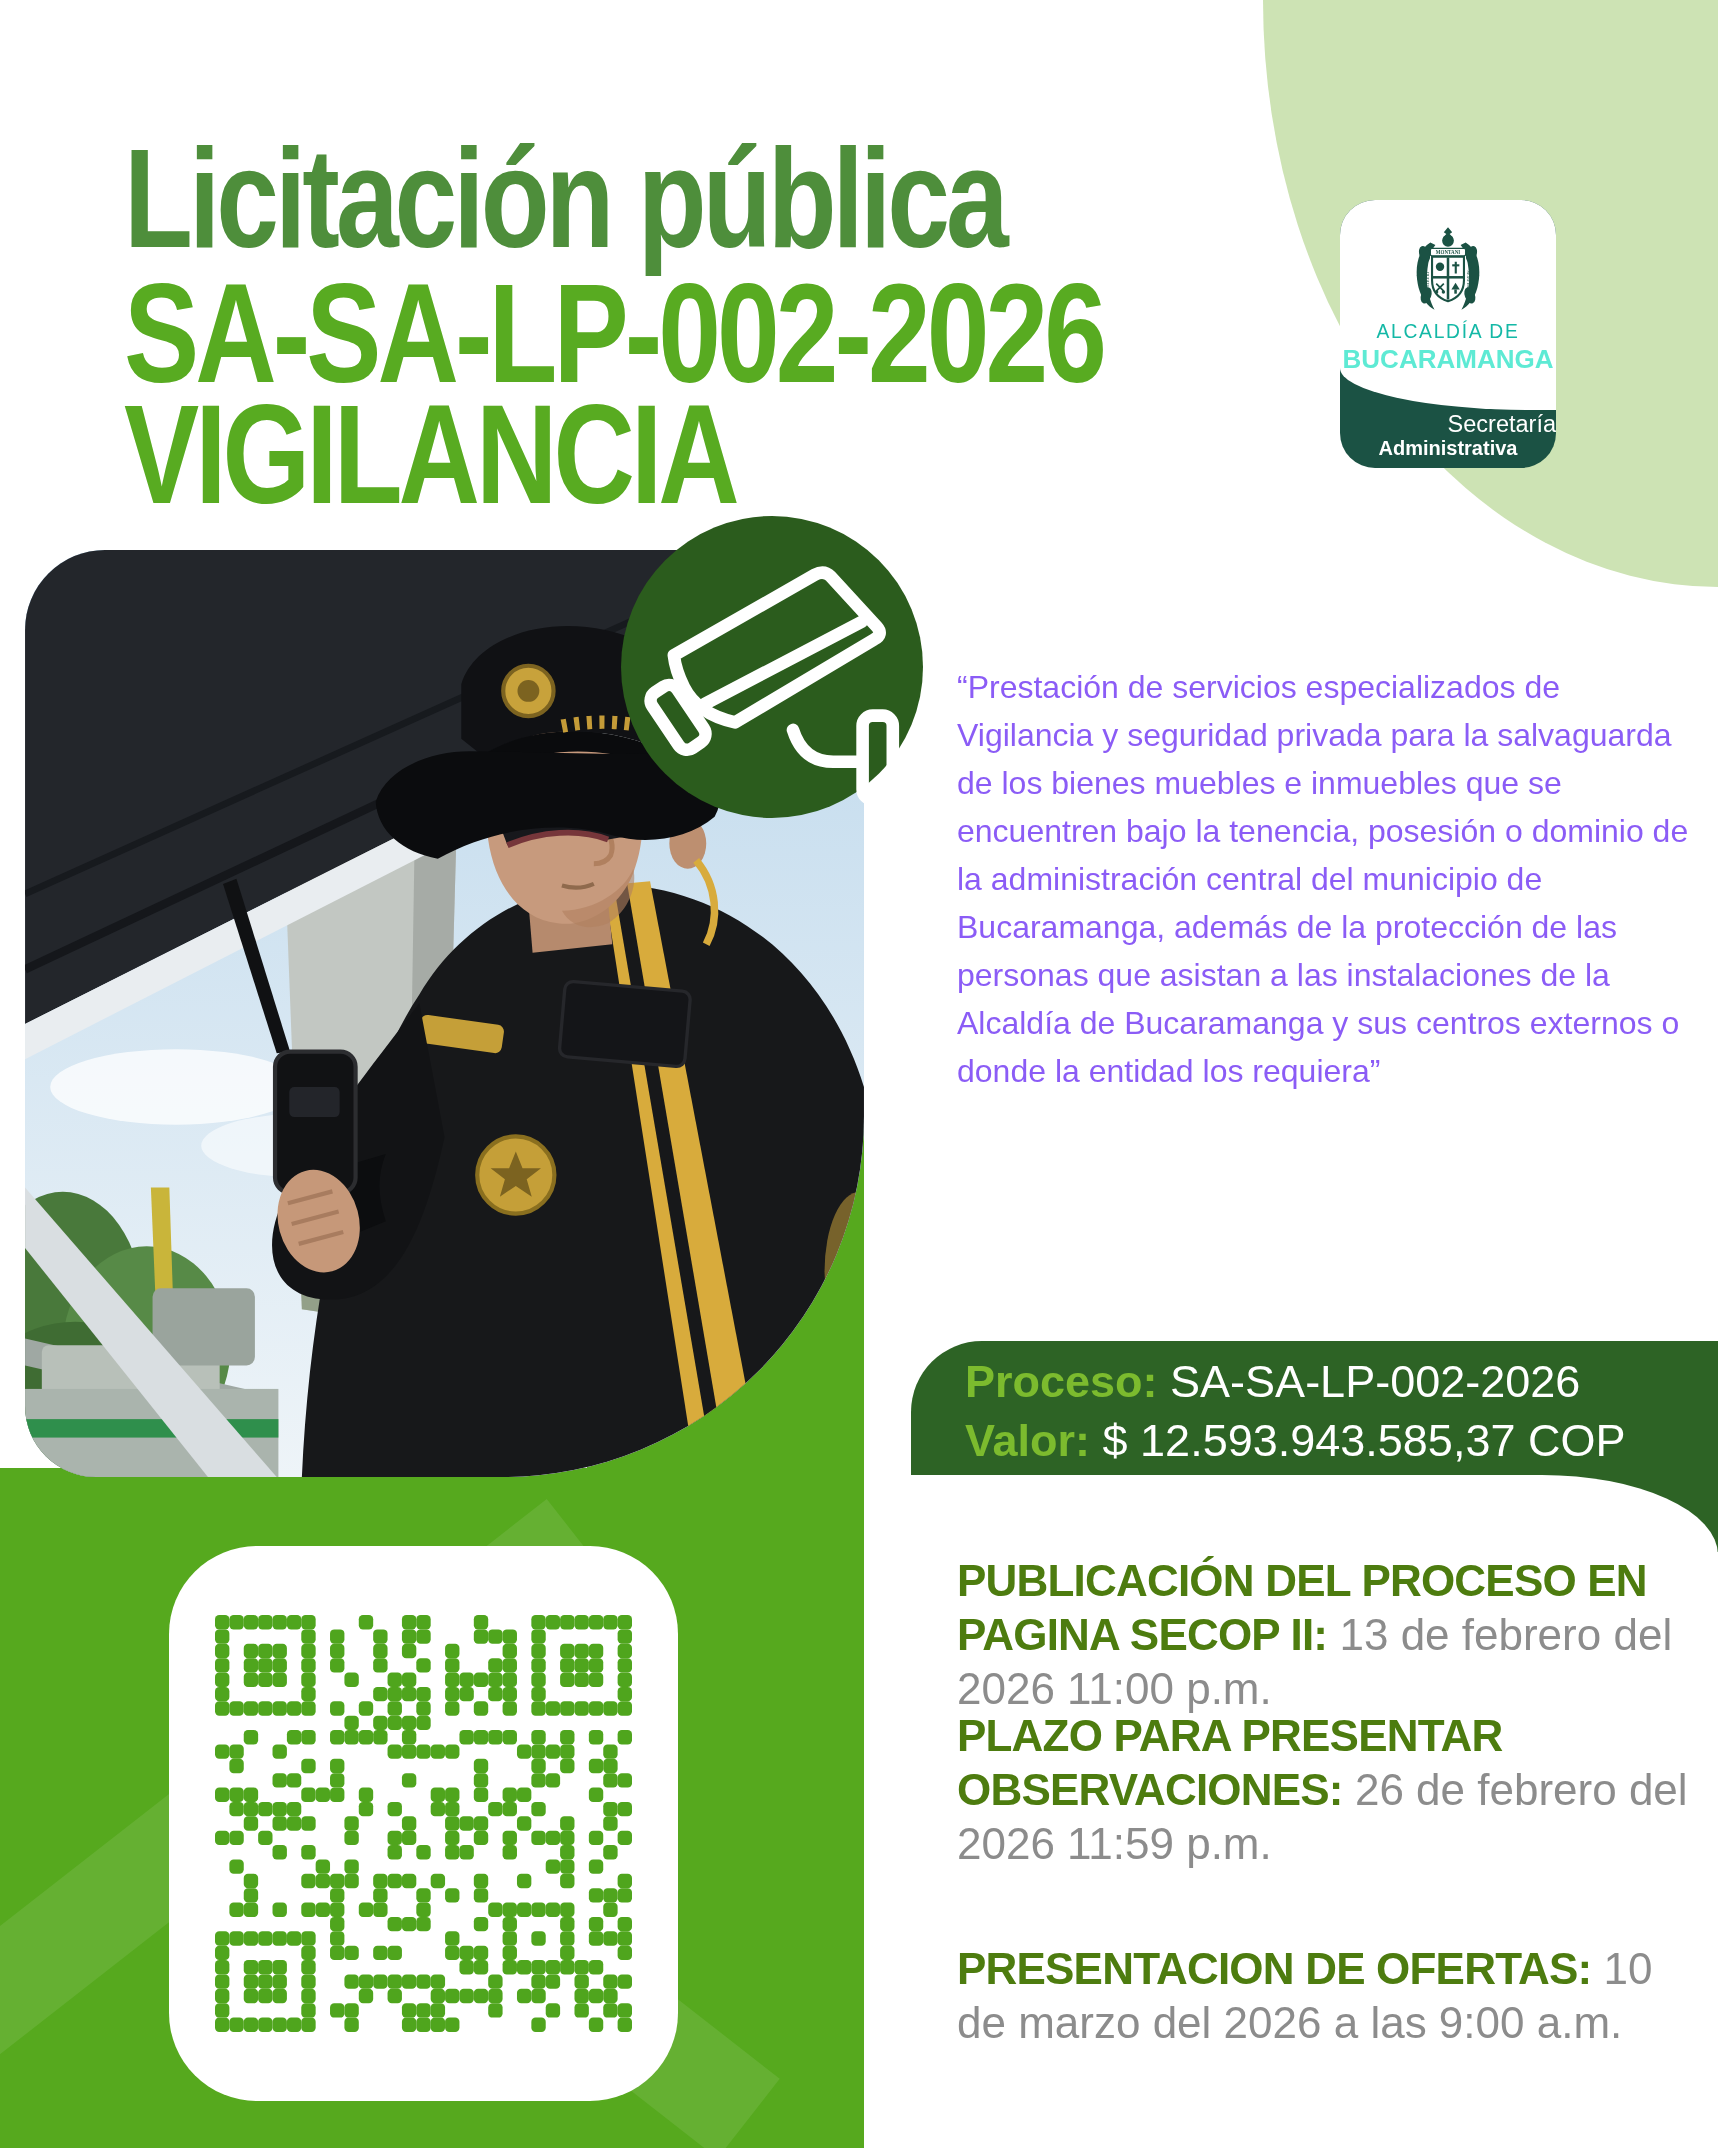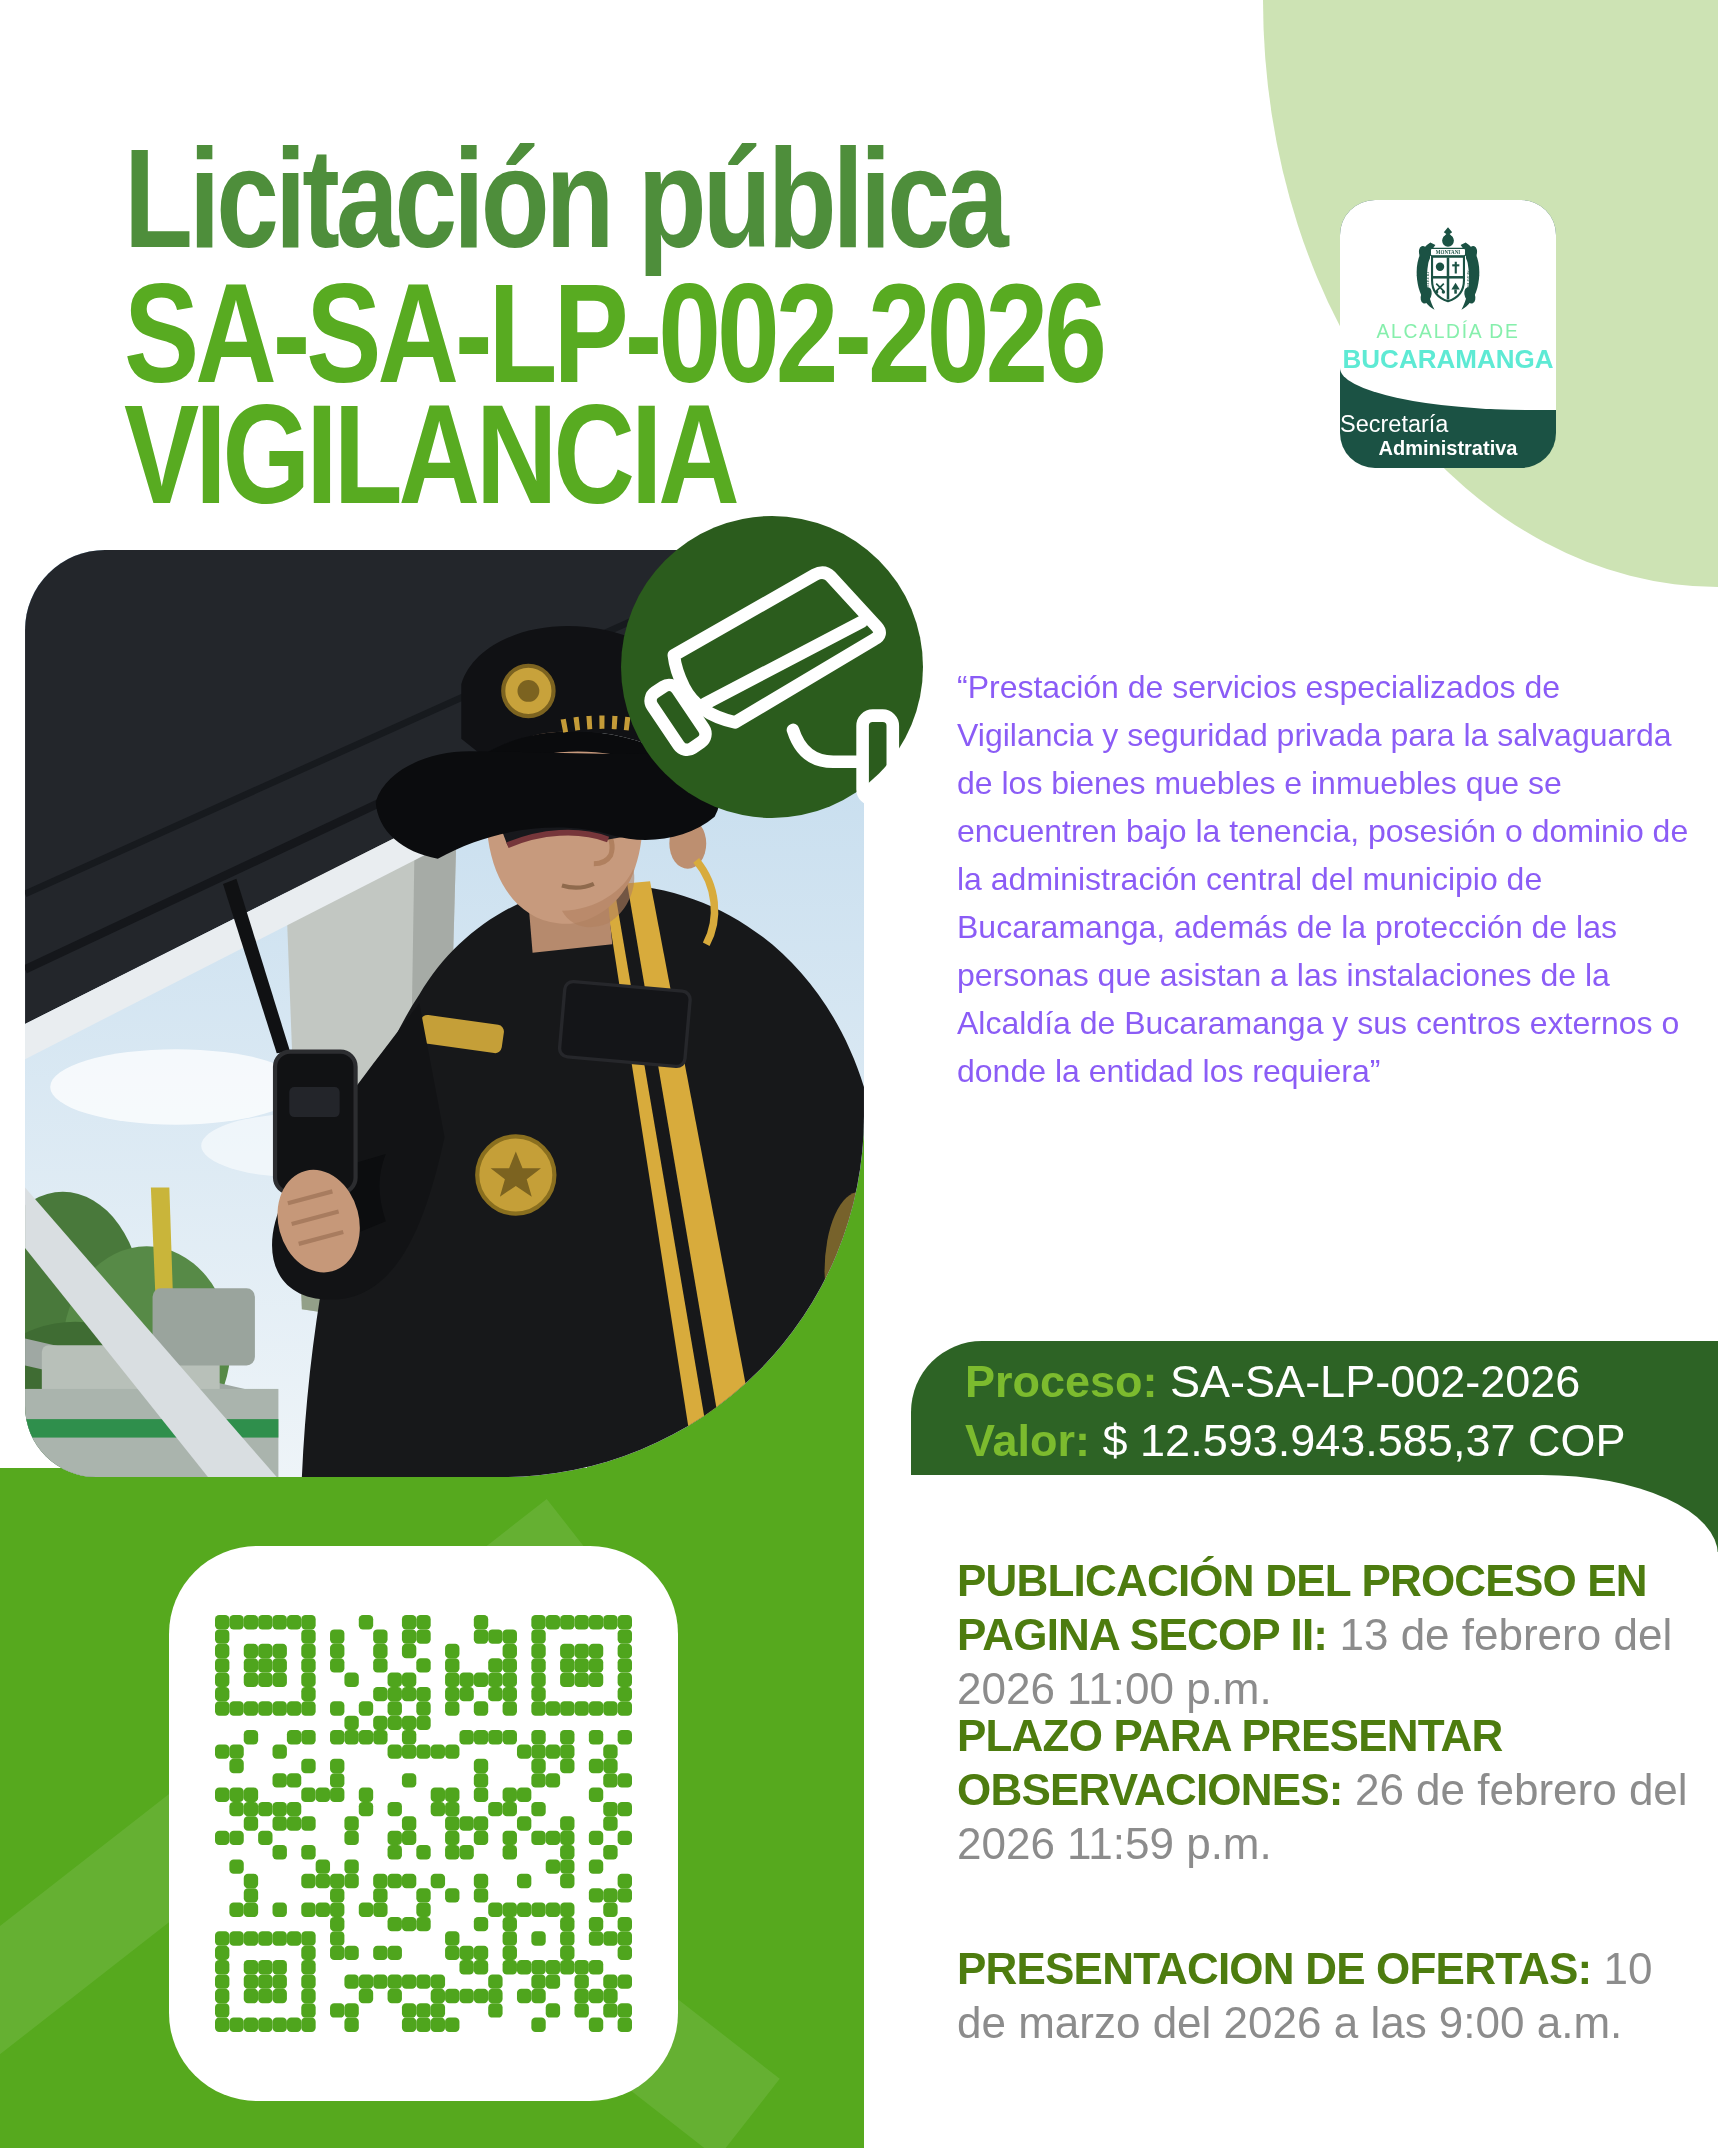--- a/index.html
+++ b/index.html
@@ -32,25 +32,25 @@
               font-weight:700;font-size:141px;letter-spacing:-5px;white-space:nowrap;line-height:1;}
   .t1{top:128px;color:#4e8e3b;}
   .t2{top:263px;color:#58ab21;}
   .t3{top:384px;color:#58ab21;}
 
   
   .card{left:1340px;top:200px;width:216px;height:268px;border-radius:35px;background:#1b5244;
         overflow:hidden;z-index:4;}
   .card-white{position:absolute;left:0;top:0;width:216px;height:210px;background:#ffffff;
               border-radius:0 0 0 193px / 0 0 0 42px;}
-  .card-org1{position:absolute;left:0;top:121px;width:100%;text-align:center;color:#86efac;
+  .card-org1{position:absolute;left:0;top:121px;width:100%;text-align:center;color:#14b8a6;
              font-size:19.3px;letter-spacing:1.7px;}
   .card-org2{position:absolute;left:0;top:144px;width:100%;text-align:center;color:#5eead4;
              font-size:26px;font-weight:700;letter-spacing:0px;}
-  .card-dep1{position:absolute;left:0;top:211px;width:100%;text-align:left;color:#ffffff;font-size:23.5px;}
+  .card-dep1{position:absolute;left:0;top:211px;width:100%;text-align:right;color:#ffffff;font-size:23.5px;}
   .card-dep2{position:absolute;left:0;top:237px;width:100%;text-align:center;color:#ffffff;
              font-size:20px;font-weight:700;}
   .crest{position:absolute;left:66px;top:23.5px;width:84px;height:94px;}
 
   
   .quote{left:957px;top:631px;width:738px;font-size:32px;line-height:48px;color:#8b5cf6;}
 
   
   .pbox{left:911px;top:1341px;width:807px;height:211px;background:#2d6325;
         border-radius:71px 0 0 71px;z-index:2;}

